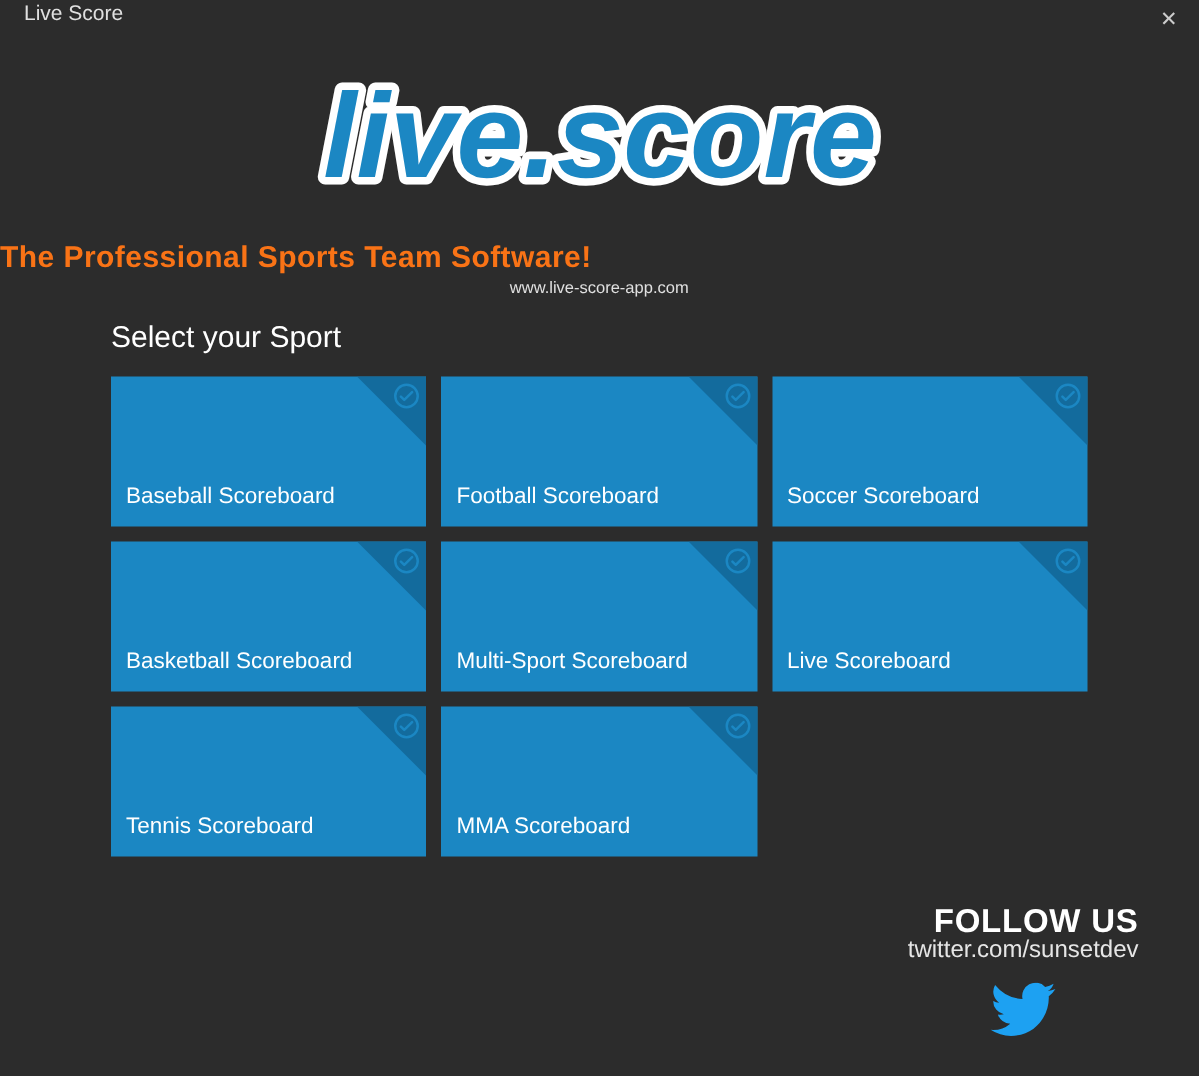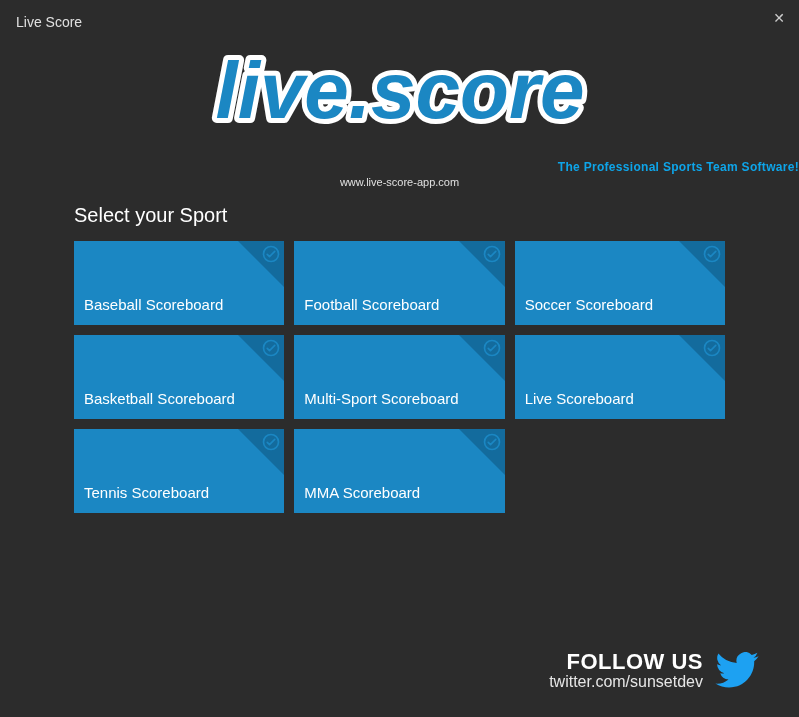--- a/index.html
+++ b/index.html
@@ -6,42 +6,42 @@
   html, body { width: 799px; height: 717px; overflow: hidden; }
   body {
     background: #2c2c2c;
     font-family: "Segoe UI", Arial, sans-serif;
     color: #ffffff;
     position: relative;
   }
   .titlebar {
     height: 30px;
     display: flex;
-    align-items: flex-end;
+    align-items: flex-start;
     justify-content: space-between;
     padding: 0 10px 0 16px;
     font-size: 14px;
     color: #e0e0e0;
   }
   .close-btn {
     font-size: 14px;
     color: #cccccc;
     cursor: pointer;
     padding: 4px;
   }
   .logo-wrap {
     text-align: center;
     margin-top: 10px;
   }
   .logo-svg { display: inline-block; }
   .tagline {
-    text-align: right;
-    font-size: 12px;
+    text-align: left;
+    font-size: 20px;
     font-weight: 600;
-    color: #0ea5e9;
+    color: #f97316;
     margin-top: 6px;
     letter-spacing: 0.3px;
   }
   .website {
     text-align: center;
     font-size: 11px;
     color: #e0e0e0;
     margin-top: 2px;
   }
   .content {
@@ -54,21 +54,21 @@
     color: #ffffff;
     margin-bottom: 14px;
   }
   .grid {
     display: grid;
     grid-template-columns: repeat(3, 1fr);
     gap: 10px;
   }
   .tile {
     position: relative;
-    height: 84px;
+    height: 100px;
     background: #1b87c3;
     cursor: pointer;
     overflow: hidden;
   }
   .tile-label {
     position: absolute;
     left: 10px;
     bottom: 12px;
     font-size: 15px;
     color: #ffffff;
@@ -87,20 +87,21 @@
     width: 18px; height: 18px;
   }
   .tile-check svg { width: 18px; height: 18px; }
   .follow {
     position: absolute;
     right: 40px;
     bottom: 26px;
     display: flex;
     align-items: center;
     gap: 12px;
+    flex-direction: column;
   }
   .follow-text { text-align: right; }
   .follow-title {
     font-size: 22px;
     font-weight: 700;
     letter-spacing: 0.5px;
     color: #ffffff;
   }
   .follow-sub {
     font-size: 16px;

